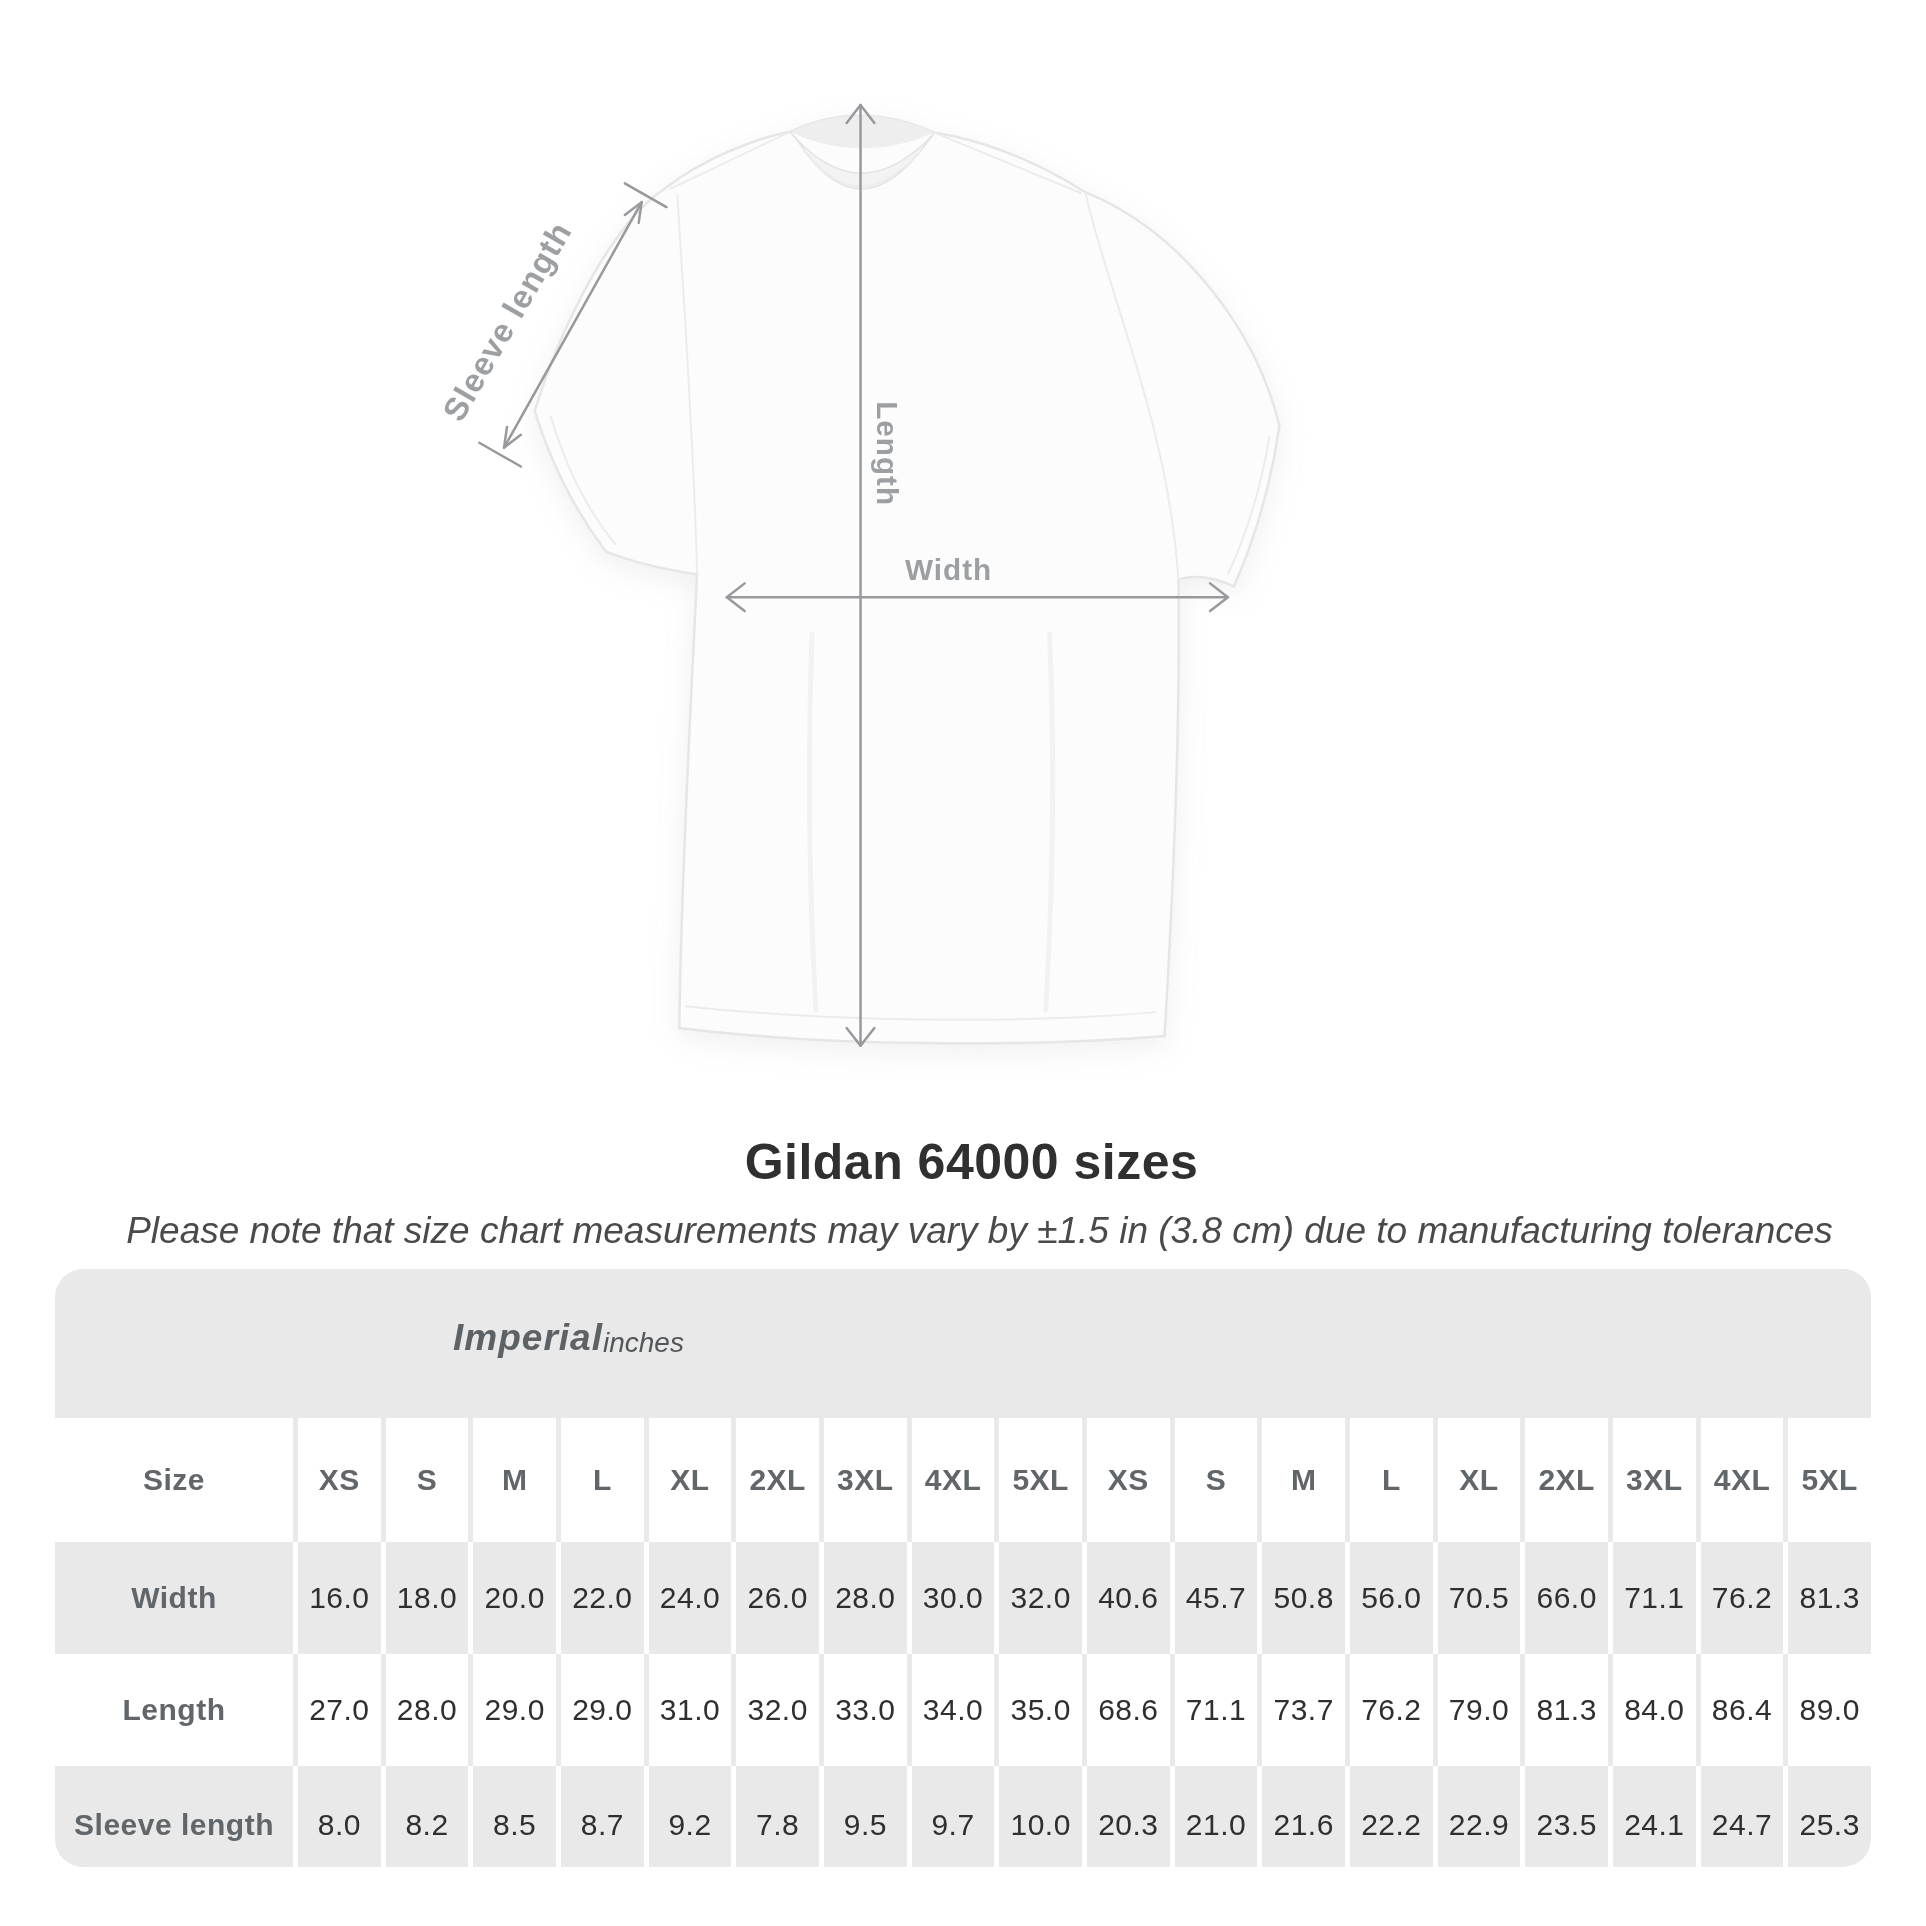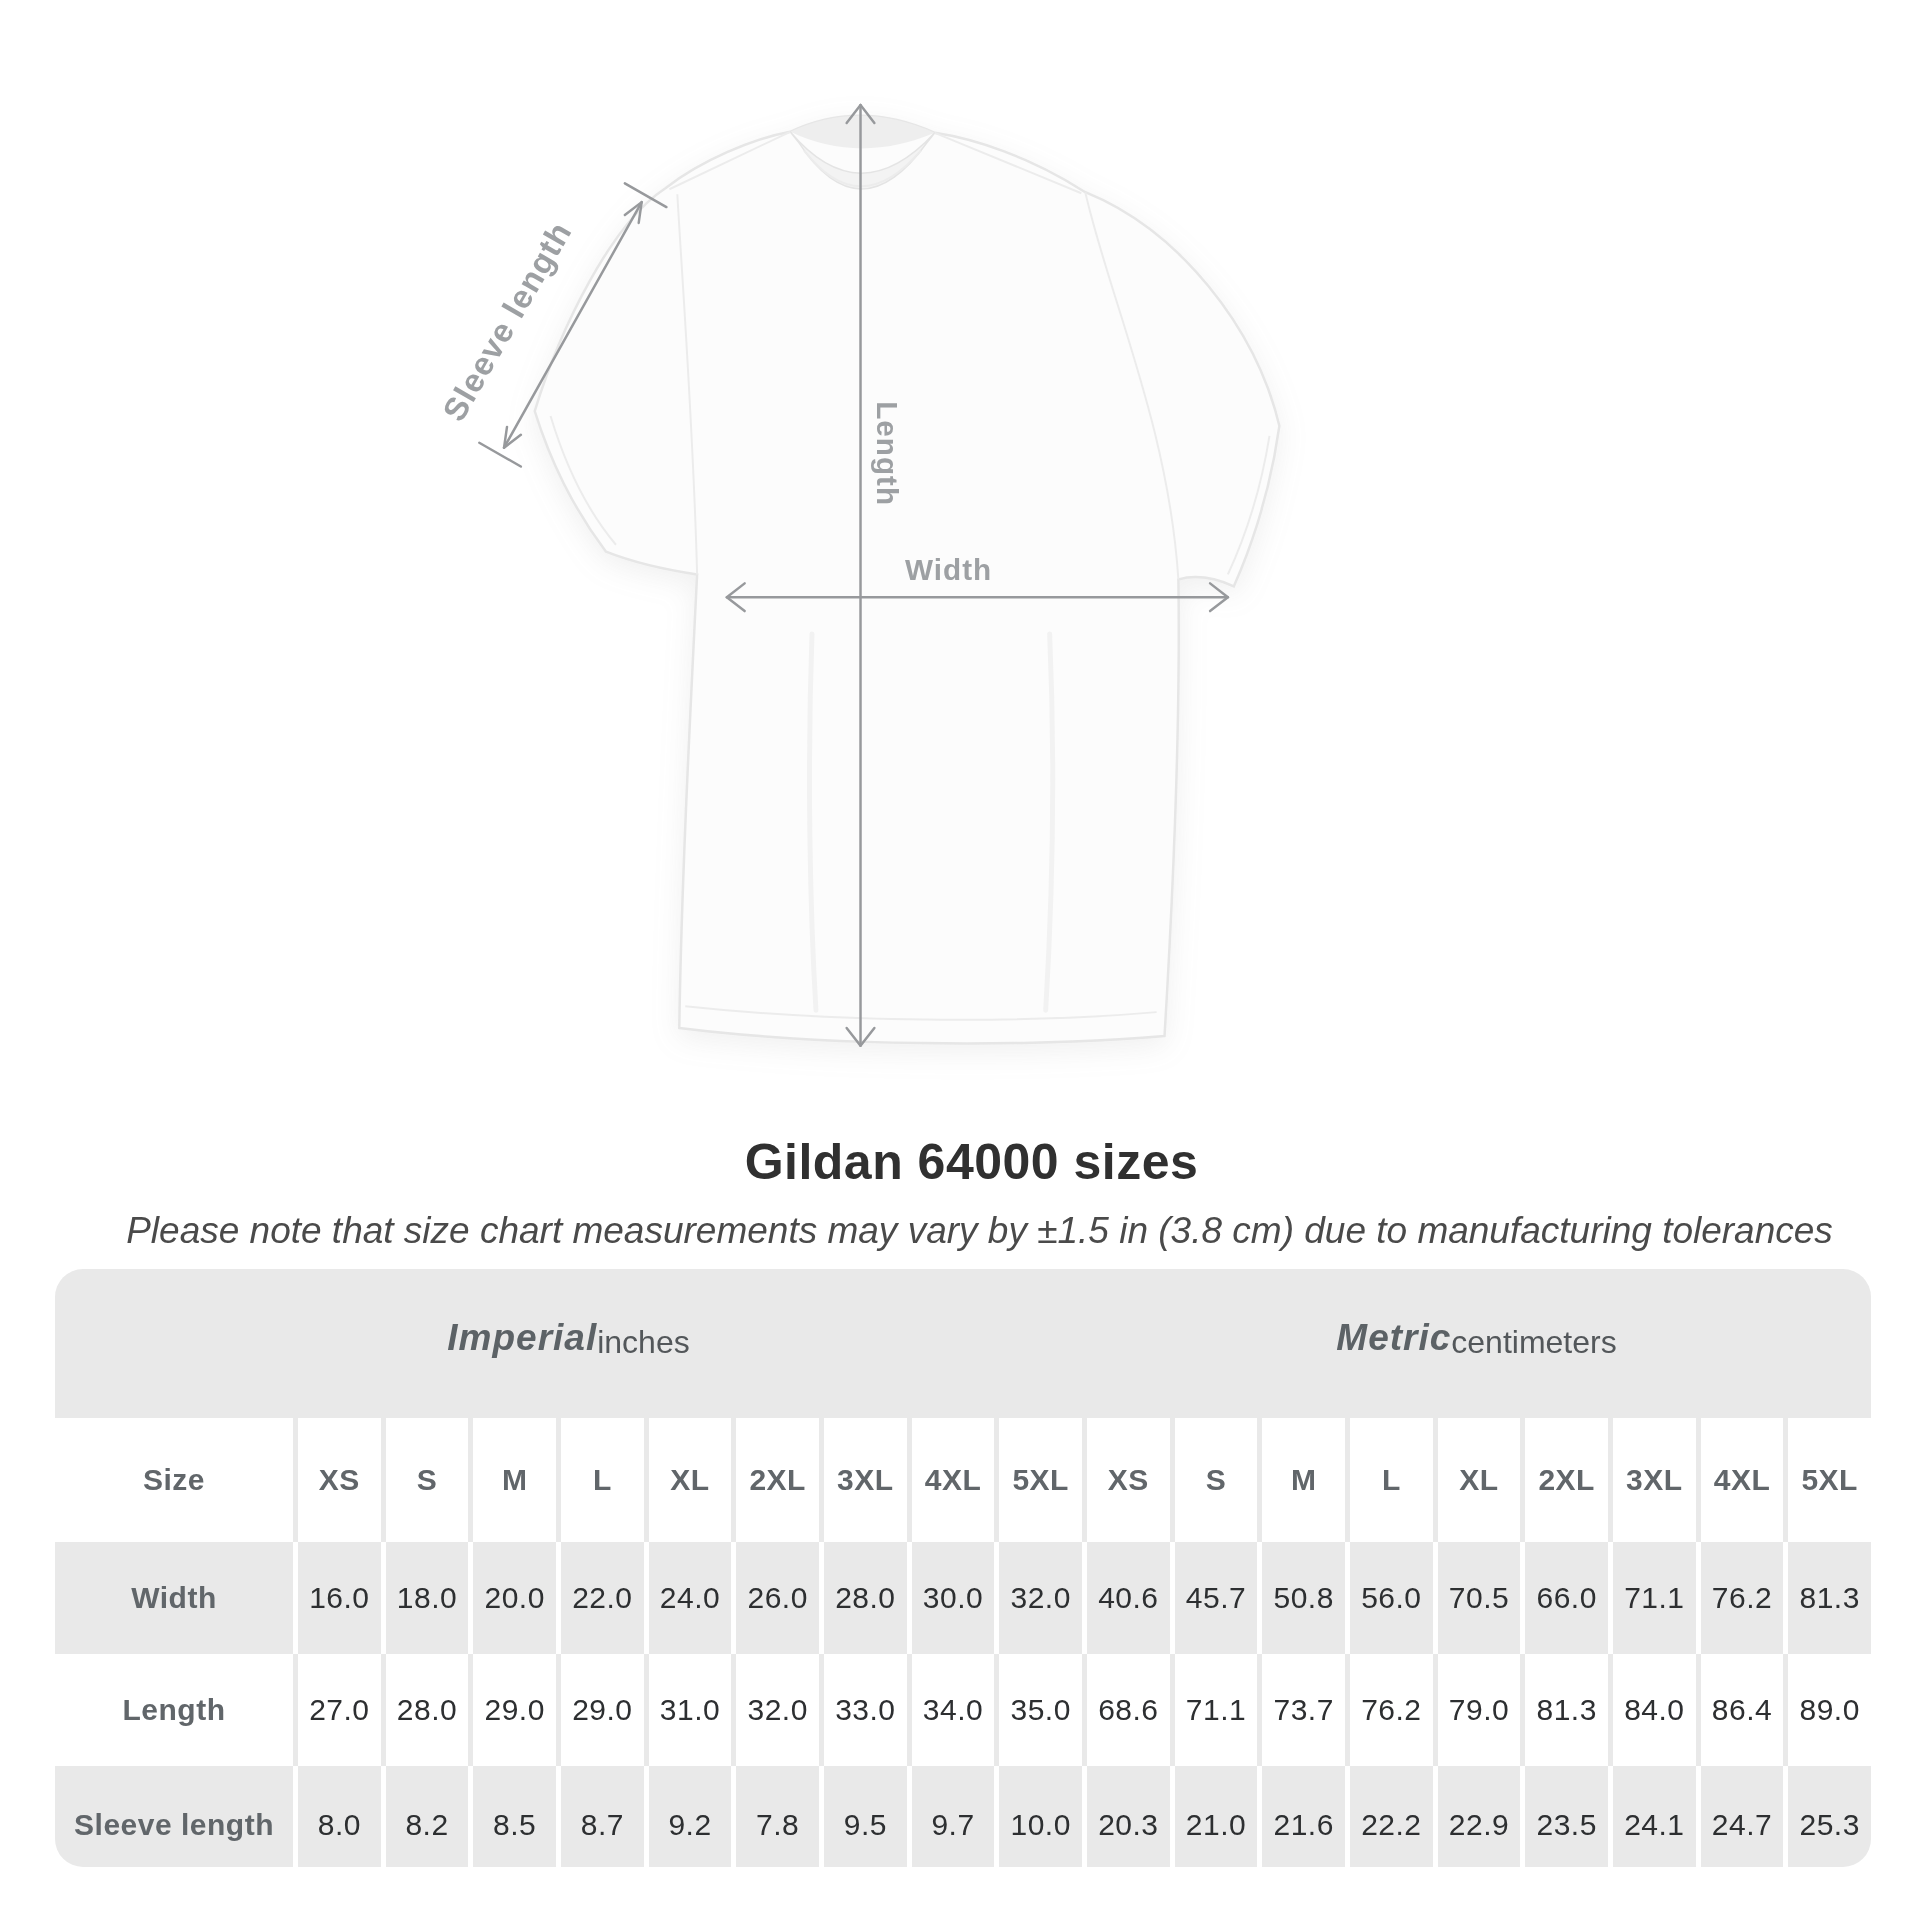--- a/index.html
+++ b/index.html
@@ -34,21 +34,21 @@
   .page-subtitle{position:absolute;left:0;top:1194px;width:100%;margin:16px;text-align:center;
     font-size:37px;font-style:italic;color:var(--subtitle-text)}
   
   .sizes-table{position:absolute;left:55px;top:1269px;width:1816px;height:598px;
     border-radius:28px;overflow:hidden;background:#fff}
   .group-row{display:flex;height:149px;background:var(--table-shade)}
   .group{display:flex;flex-direction:row;justify-content:center;align-items:center;padding-bottom:12px}
   .group.imperial{width:1027px}
   .group.metric{flex:1}
   .group-name{font-size:37px;font-weight:bold;font-style:italic;color:#5c6266;letter-spacing:1px}
-  .group-unit{font-size:32px;color:#53575a;margin-top:10px}
+  .group-unit{font-size:28px;font-style:italic;color:#53575a;margin-top:10px}
   .trow{display:grid;grid-template-columns:238px repeat(18,1fr)}
   .trow.header-row{height:124px;background:#fff}
   .trow.data-row{height:112px;background:#fff}
   .trow.data-row.shaded{background:var(--table-shade)}
   .trow.data-row:last-child{height:117px}
   .cell{display:flex;align-items:center;justify-content:center;
     font-size:30px;color:var(--value-text);letter-spacing:0.5px}
   .cell.head,.cell.label{font-weight:bold;color:var(--header-text)}
   .trow .cell + .cell{border-left:5px solid var(--table-shade)}
   .trow.data-row.shaded .cell + .cell{border-left-color:#ffffff}
@@ -115,24 +115,20 @@
 
 <h1 class="page-title">Gildan 64000 sizes</h1>
 <p class="page-subtitle">Please note that size chart measurements may vary by ±1.5 in (3.8 cm) due to manufacturing tolerances</p>
 
 <div class="sizes-table">
   <div class="group-row">
     <div class="group imperial">
       <div class="group-name">Imperial</div>
       <div class="group-unit">inches</div>
     </div>
-    <div class="group metric">
-      <div class="group-name">Metric</div>
-      <div class="group-unit">centimeters</div>
-    </div>
   </div>
   <div id="size-grid">
       <div class="trow header-row">
         <div class="cell label head">Size</div>
         <div class="cell head">XS</div>
         <div class="cell head">S</div>
         <div class="cell head">M</div>
         <div class="cell head">L</div>
         <div class="cell head">XL</div>
         <div class="cell head">2XL</div>

